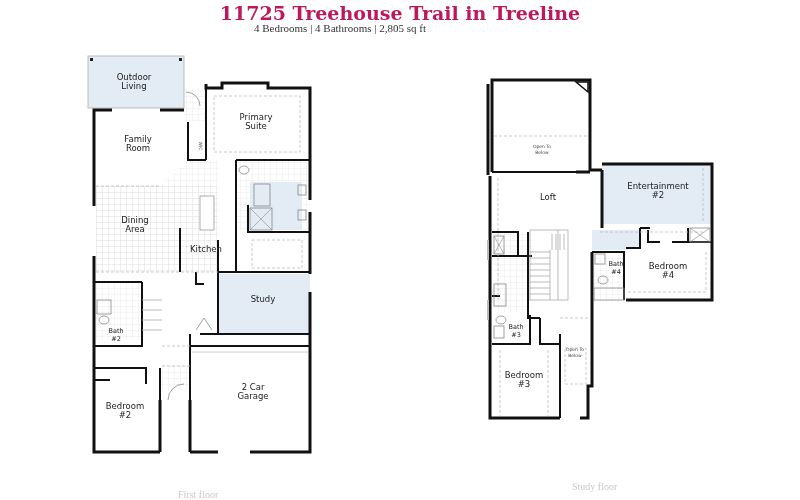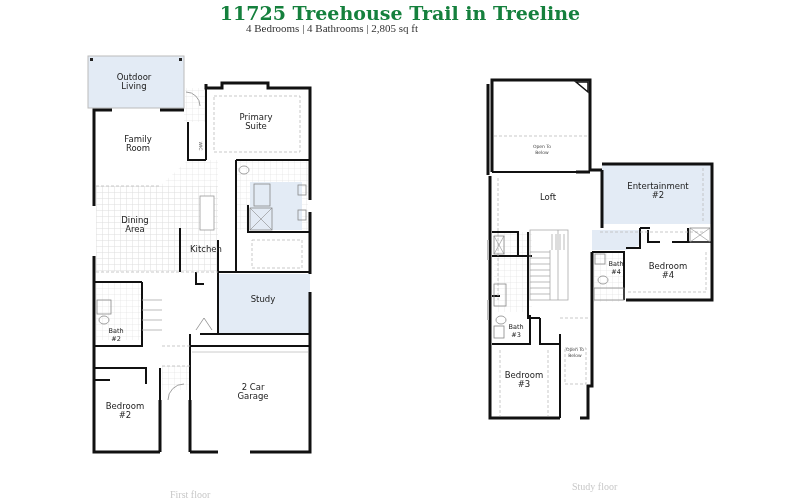--- a/index.html
+++ b/index.html
@@ -1,18 +1,18 @@
 <!DOCTYPE html>
 <html><head>
 <meta charset="utf-8">
 <style>
   html,body{margin:0;padding:0;background:#fff;}
   body{width:800px;height:500px;position:relative;overflow:hidden;font-family:"DejaVu Sans",sans-serif;}
-  .title{position:absolute;top:2px;left:0;width:800px;text-align:center;font-family:"DejaVu Serif",serif;font-weight:bold;font-size:19px;color:#15803d;}
-  .subtitle{position:absolute;top:22px;left:4px;width:656px;text-align:center;font-family:"Liberation Serif",serif;font-size:11px;color:#333;}
+  .title{position:absolute;top:2px;left:0;width:800px;text-align:center;font-family:"DejaVu Serif",serif;font-weight:bold;font-size:19px;color:#be185d;}
+  .subtitle{position:absolute;top:22px;left:12px;width:656px;text-align:center;font-family:"Liberation Serif",serif;font-size:11px;color:#333;}
   svg{position:absolute;left:0;top:0;}
   .room-label{font-family:"DejaVu Sans",sans-serif;font-size:8.5px;fill:#222;text-anchor:middle;}
   .small-label{font-family:"DejaVu Sans",sans-serif;font-size:6.5px;fill:#222;text-anchor:middle;}
   .tiny-label{font-family:"DejaVu Sans",sans-serif;font-size:4.5px;fill:#444;text-anchor:middle;}
   .floor-label{position:absolute;font-family:"Liberation Serif",serif;font-size:10px;color:#c8c8c8;}
 </style>
 </head>
 <body>
 
 <div class="title">11725 Treehouse Trail in Treeline</div>
@@ -186,14 +186,14 @@
     <text class="room-label" x="548" y="200">Loft</text>
     <text class="room-label" x="658" y="189"><tspan x="658">Entertainment</tspan><tspan x="658" dy="9">#2</tspan></text>
     <text class="small-label" x="616" y="266"><tspan x="616">Bath</tspan><tspan x="616" dy="8">#4</tspan></text>
     <text class="room-label" x="668" y="269"><tspan x="668">Bedroom</tspan><tspan x="668" dy="9">#4</tspan></text>
     <text class="small-label" x="516" y="329"><tspan x="516">Bath</tspan><tspan x="516" dy="8">#3</tspan></text>
     <text class="room-label" x="524" y="378"><tspan x="524">Bedroom</tspan><tspan x="524" dy="9">#3</tspan></text>
     <text class="tiny-label" x="575" y="351"><tspan x="575">Open To</tspan><tspan x="575" dy="6">Below</tspan></text>
   </g>
 </svg>
 
-<div class="floor-label" style="left:170px;top:489px;">First floor</div>
+<div class="floor-label" style="left:178px;top:489px;">First floor</div>
 <div class="floor-label" style="left:572px;top:481px;">Study floor</div>
 
 </body></html>

